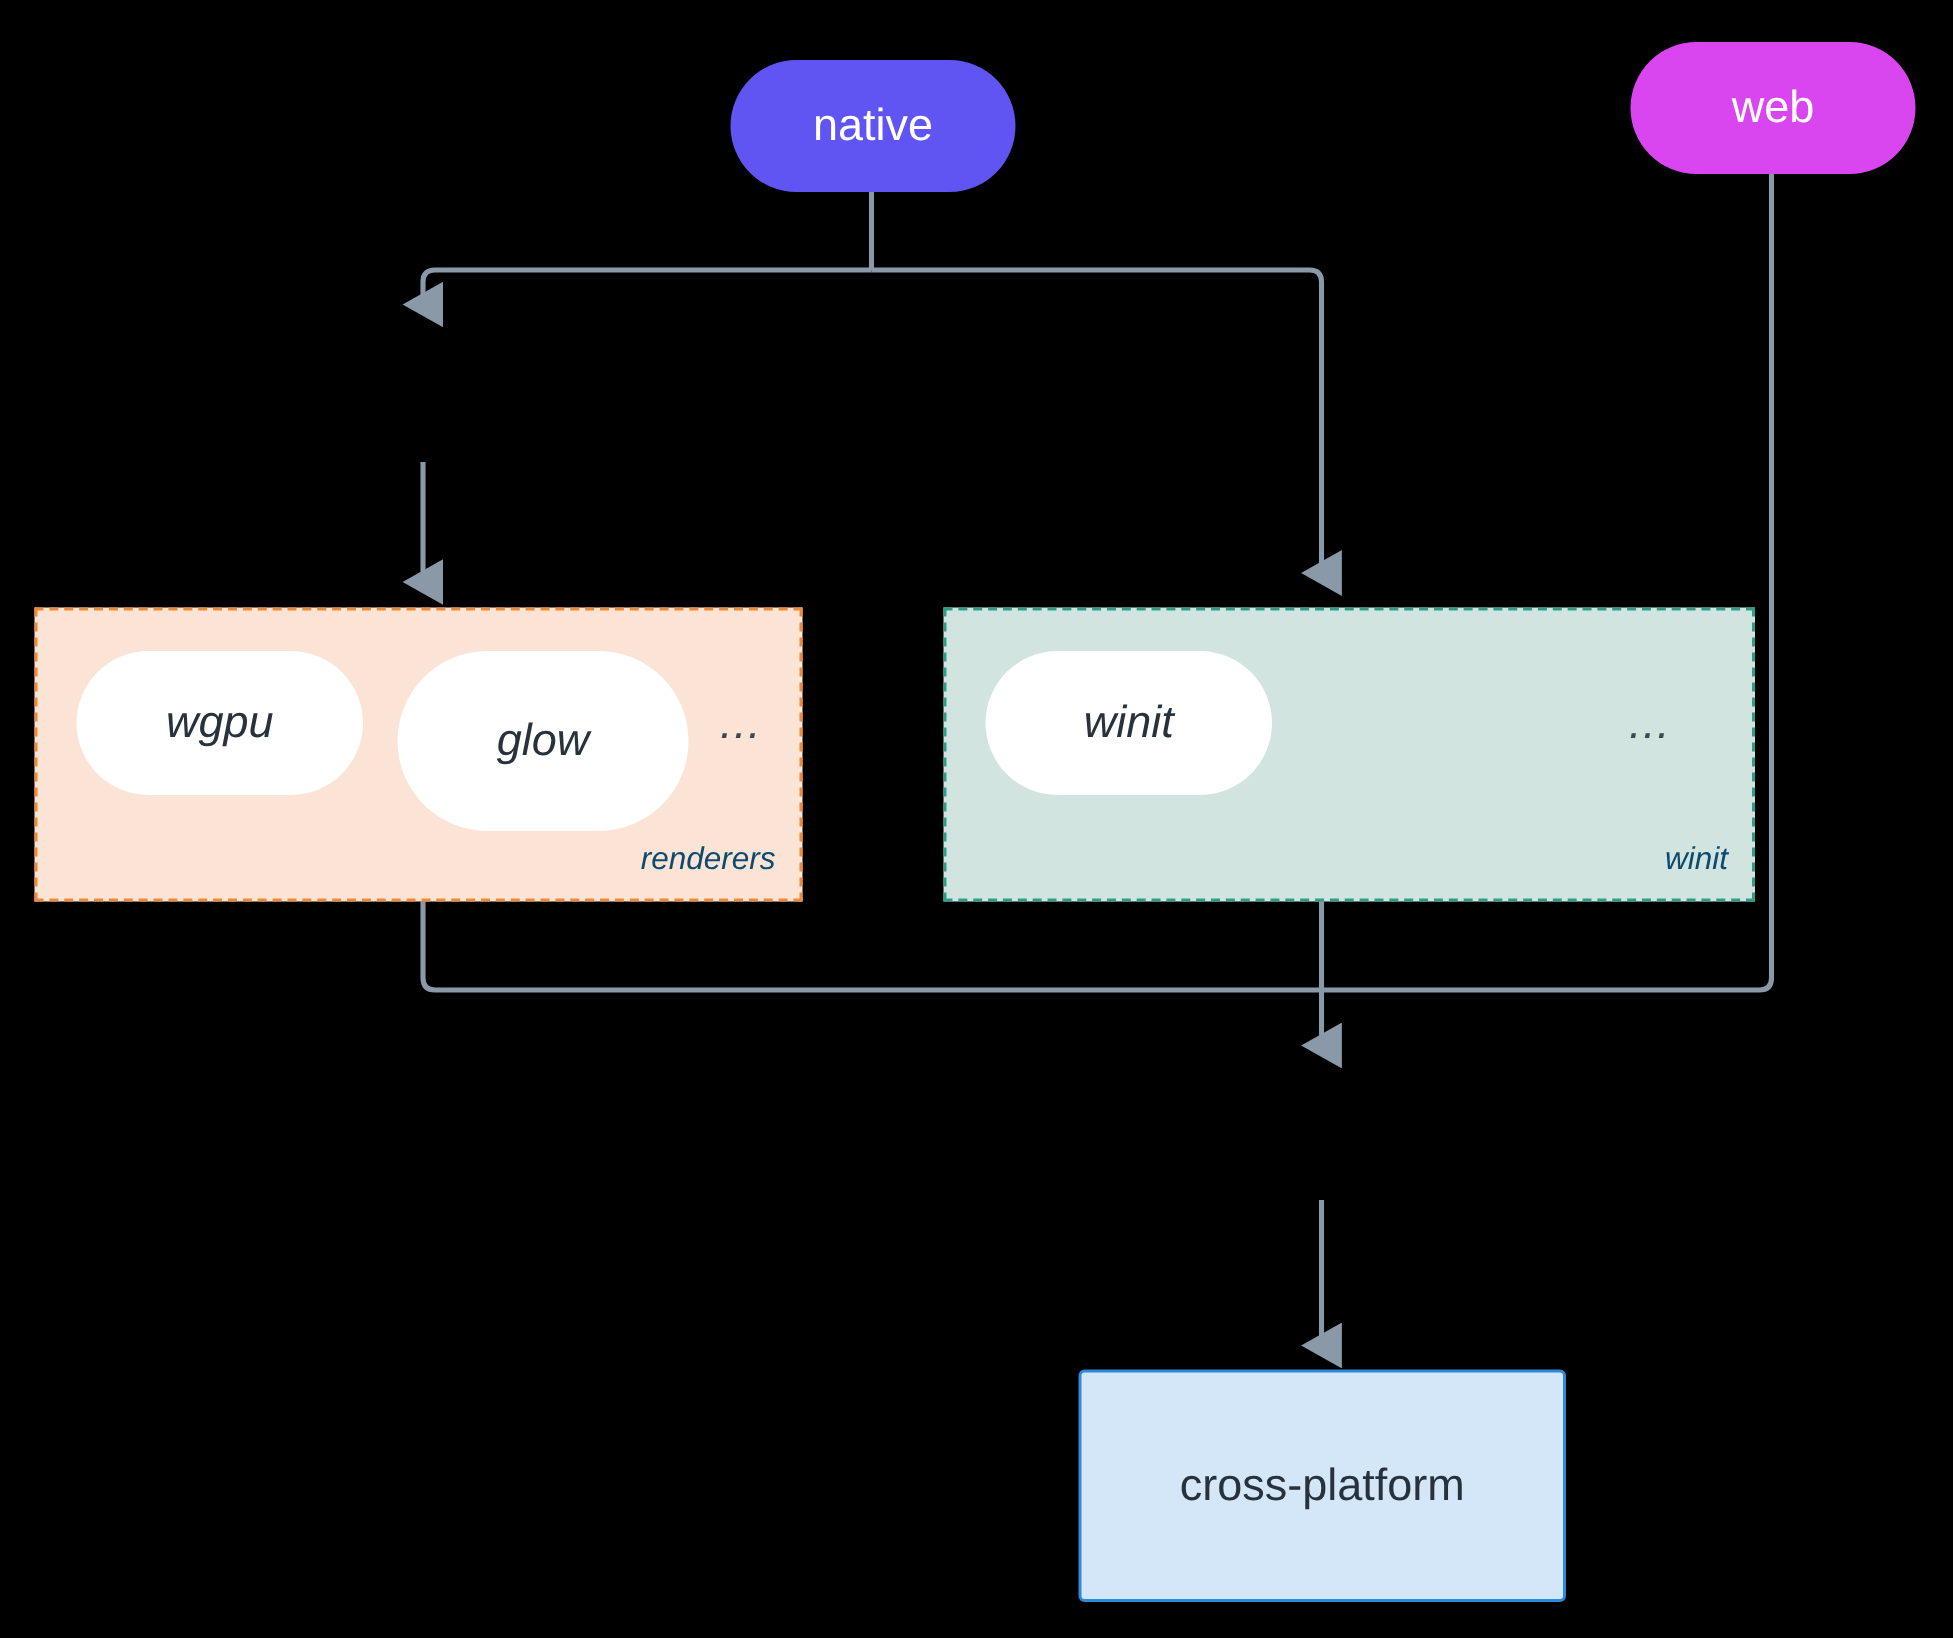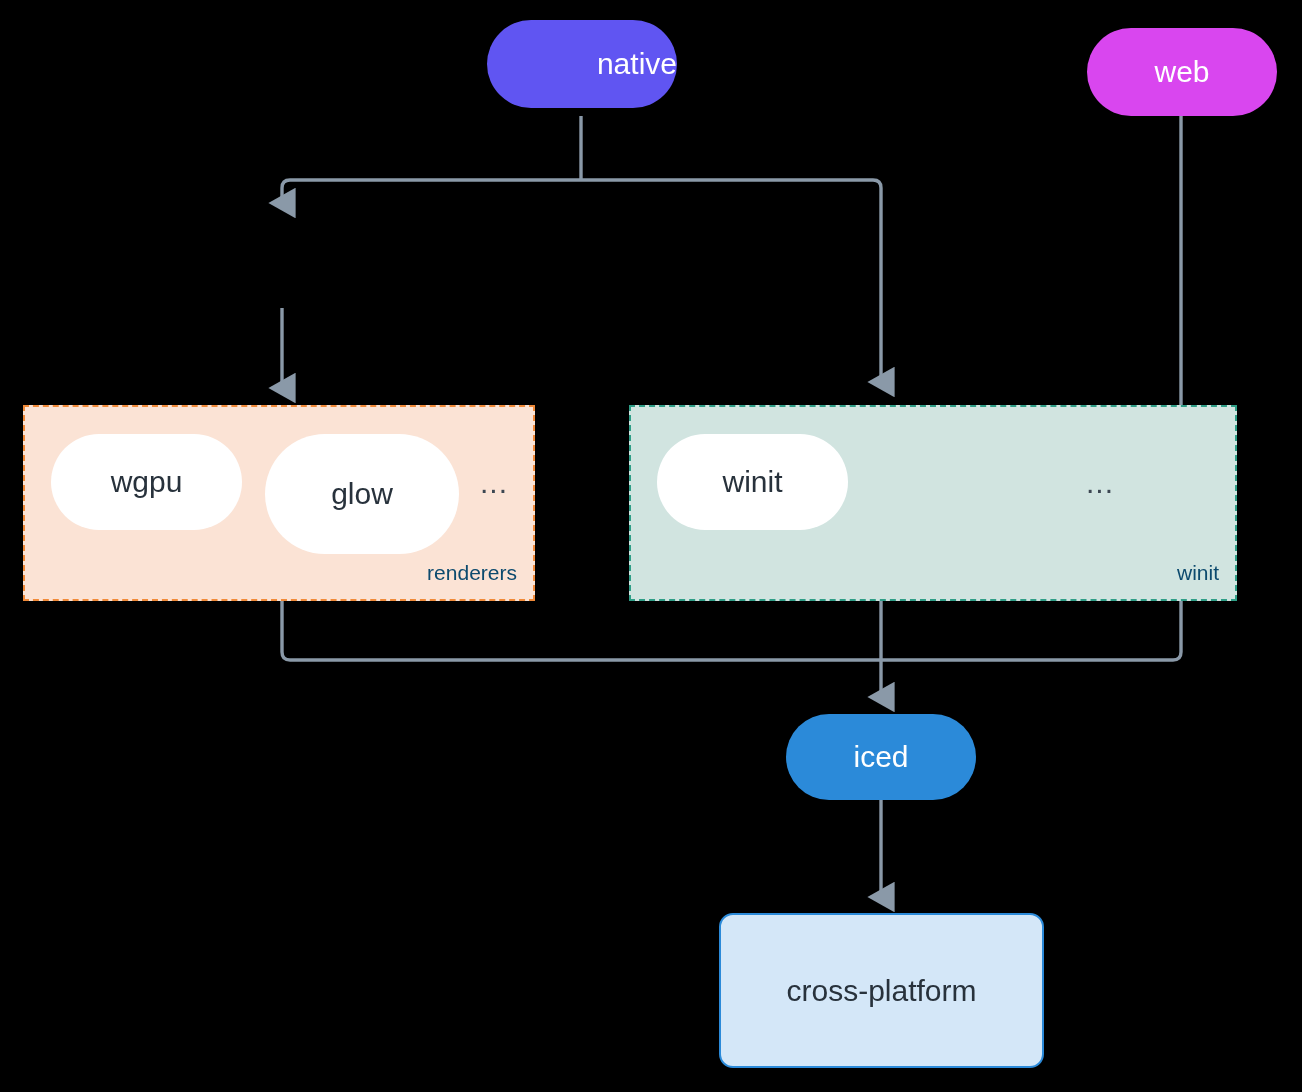--- a/index.html
+++ b/index.html
@@ -48,20 +48,21 @@
     background: #e8813a;
   }
   .pill-iced {
     background: #2b8ad9;
   }
   .group-box {
     position: absolute;
     box-sizing: border-box;
     border-style: dashed;
     border-width: 2.5px;
+    font-style: italic;
   }
   .group-renderers {
     background: #fbe3d5;
     border-color: #f08a39;
   }
   .group-shells {
     background: #d1e4e0;
     border-color: #2f9e87;
   }
   .sub-pill {
@@ -128,51 +129,48 @@
       <path d="M 881 601 L 881 660"></path>
 
       <path d="M 1181 116 L 1181 652 Q 1181 660 1173 660 L 881 660"></path>
 
       <path d="M 881 660 L 881 697" marker-end="url(#arrowhead)"></path>
 
       <path d="M 881 800 L 881 897" marker-end="url(#arrowhead)"></path>
     </g>
   </svg>
 
-  <div class="node pill pill-native" style="left:487px; top:20px; width:190px; height:88px;justify-content:flex-end;">
+  <div class="node pill pill-native" style="left:487px; top:40px; width:190px; height:88px;">
     <span>native</span>
   </div>
 
   <div class="node pill pill-web" style="left:1087px; top:28px; width:190px; height:88px;">
     <span>web</span>
   </div>
 
 
   <div class="group-box group-renderers" style="left:23px; top:405px; width:512px; height:196px;">
     <div class="sub-pill" style="left:26px; top:27px; width:191px; height:96px;">
       <span>wgpu</span>
     </div>
     <div class="sub-pill" style="left:240px; top:27px; width:194px; height:120px;">
       <span>glow</span>
     </div>
     <div class="ellipsis" style="left:455px; top:59px;">...</div>
     <div class="group-label" style="right:16px; bottom:14px;">renderers</div>
   </div>
 
-  <div class="group-box group-shells" style="left:629px; top:405px; width:608px; height:196px;">
+  <div class="group-box group-shells" style="left:629px; top:405px; width:541px; height:196px;">
     <div class="sub-pill" style="left:26px; top:27px; width:191px; height:96px;">
       <span>winit</span>
     </div>
     <div class="ellipsis" style="left:455px; top:59px;">...</div>
     <div class="group-label" style="right:16px; bottom:14px;">winit</div>
   </div>
 
-  <div class="node pill pill-iced" style="left:786px; top:714px; width:190px; height:86px;">
-    <span>iced</span>
-  </div>
 
-  <div class="app-box" style="left:719px; top:913px; width:325px; height:155px;border-radius:14px;">
+  <div class="app-box" style="left:719px; top:913px; width:325px; height:155px;">
     <div>
       <div>cross-platform</div>
     </div>
   </div>
 
 </div>
 
 </body></html>

